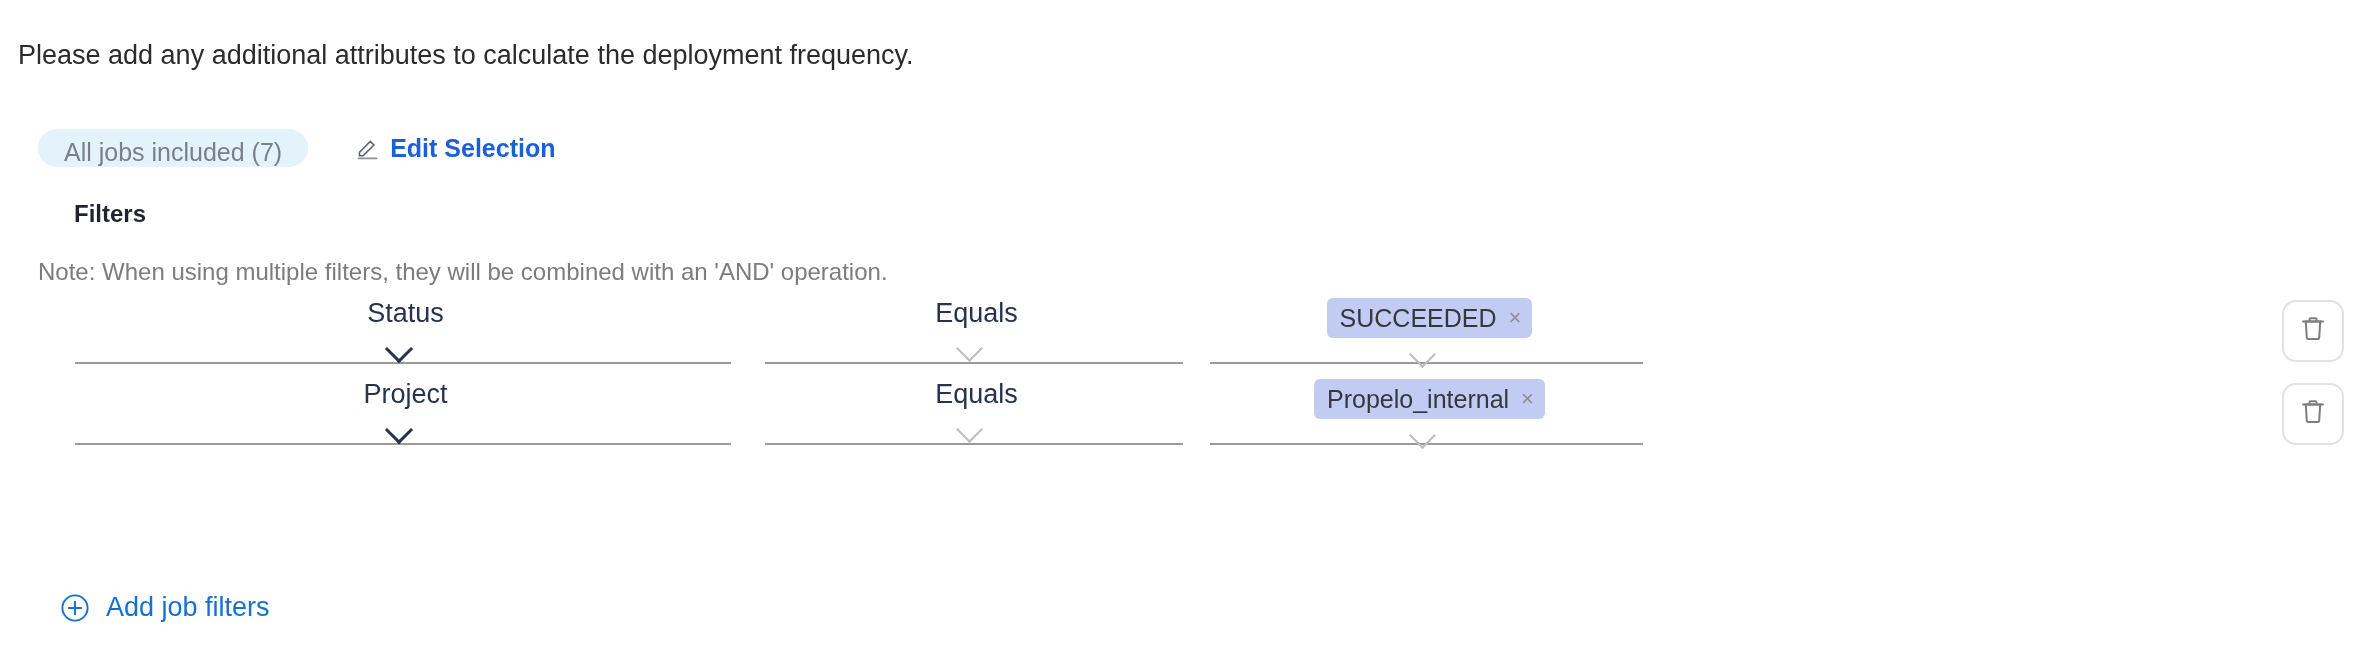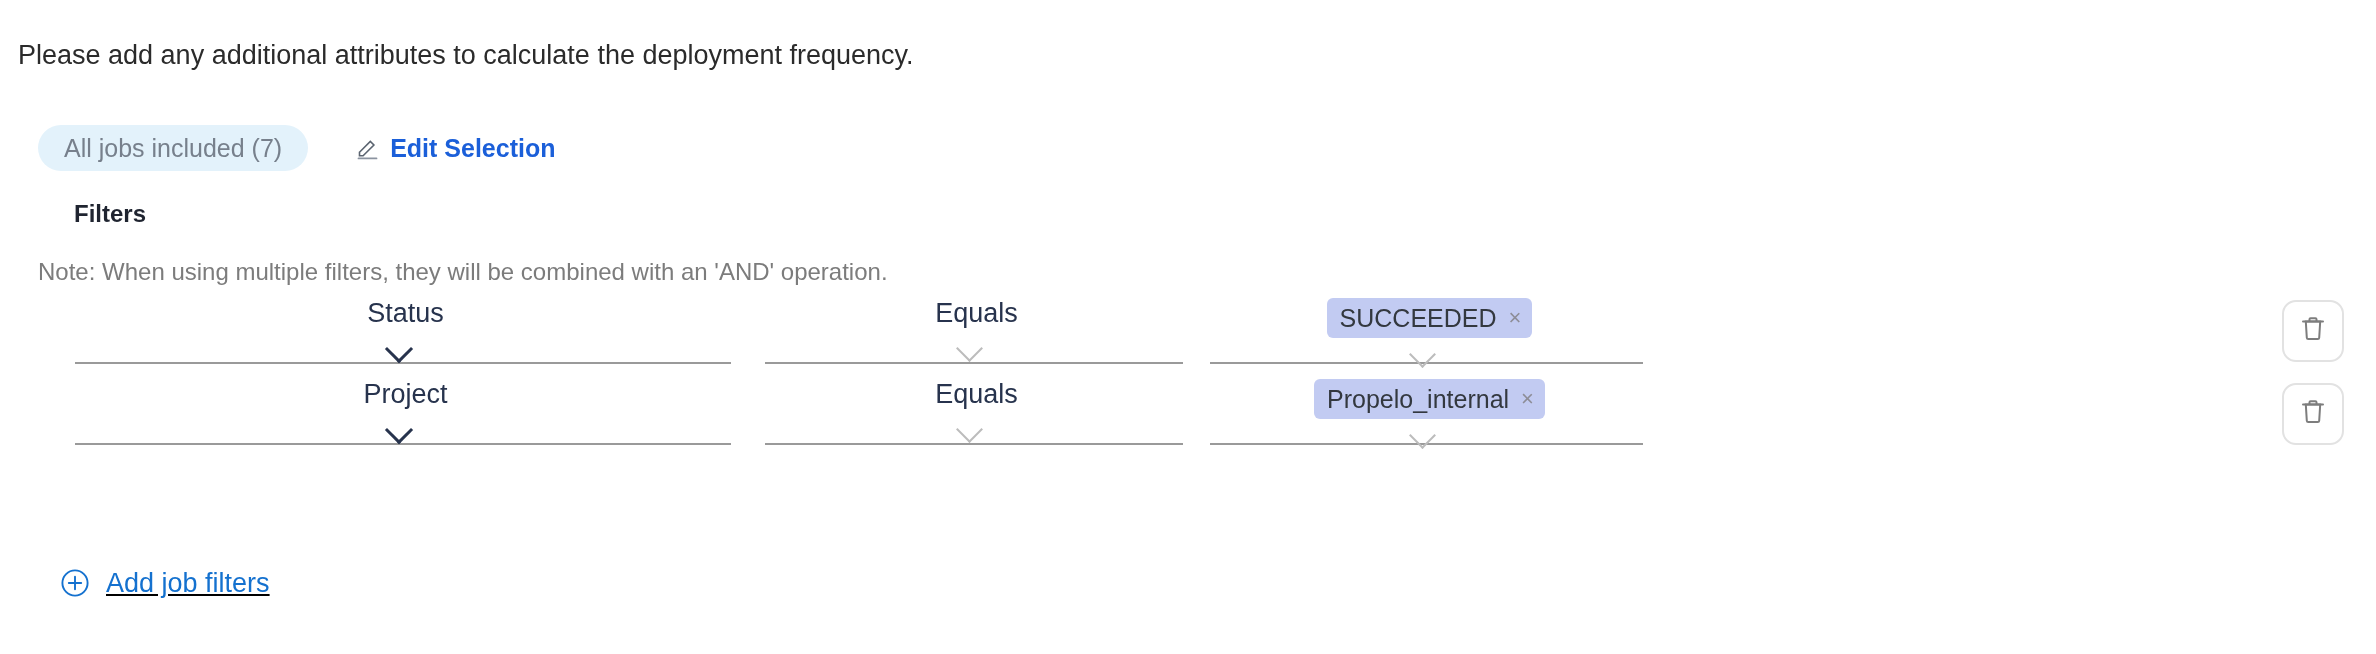--- a/index.html
+++ b/index.html
@@ -41,21 +41,21 @@
     top: 125px;
     display: flex;
     align-items: center;
     height: 46px;
   }
   .chip {
     background: #e3f2fb;
     color: #77808c;
     border-radius: 23px;
     padding: 0 26px;
-    height: 46px;
+    height: 38px;
     line-height: 46px;
     font-size: 25px;
     white-space: nowrap;
   }
   .edit-selection {
     display: flex;
     align-items: center;
     margin-left: 48px;
     cursor: pointer;
     white-space: nowrap;
@@ -187,25 +187,24 @@
     cursor: pointer;
     box-sizing: border-box;
   }
   .del-btn.r0 { left: 2282px; top: 300px; }
   .del-btn.r1 { left: 2282px; top: 383px; }
 
   
   .add-link {
     position: absolute;
     left: 60px;
-    top: 568px;
-    display: flex;
-    align-items: flex-start;
-    cursor: pointer;
-    text-decoration: underline;
+    top: 592px;
+    display: flex;
+    align-items: flex-end;
+    cursor: pointer;
   }
   .add-link .plus-circle {
     width: 30px;
     height: 30px;
     flex: none;
     margin-right: 16px;
   }
   .add-link .add-label {
     color: #1471cf;
     font-size: 27px;

